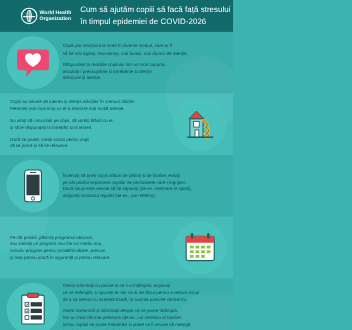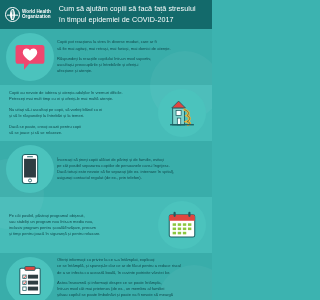--- a/index.html
+++ b/index.html
@@ -15,21 +15,21 @@
     background: #3cb3b0;
   }
 
   
   .header {
     position: relative;
     height: 29px;
     background: #136a6b;
     display: flex;
     align-items: center;
-    padding: 0 4px 0 5px;
+    padding: 0 4px 0 19px;
     z-index: 5;
   }
   .who-logo { display: flex; align-items: center; gap: 2px; flex: 0 0 auto; }
   .who-emblem {
     width: 15px; height: 15px;
     border-radius: 50%;
     border: 1.1px solid #ffffff;
     position: relative;
     flex: 0 0 auto;
   }
@@ -150,21 +150,21 @@
         <div class="globe-ring"></div>
         <div class="snake"></div>
       </div>
       <div class="who-text">
         <span>World Health</span>
         <span>Organization</span>
       </div>
     </div>
     <div class="title">
       <span class="line">Cum să ajutăm copiii să facă față stresului</span>
-      <span class="line">în timpul epidemiei de COVID-2017</span>
+      <span class="line">în timpul epidemiei de COVID-2026</span>
     </div>
   </div>
 
   <div class="body">
 
     <div class="deco" style="left:150px; top:22px; width:70px; height:70px;"></div>
     <div class="deco" style="left:-26px; top:130px; width:70px; height:70px;"></div>
     <div class="deco" style="left:158px; top:236px; width:72px; height:72px;"></div>
 
     <div class="band dark">

